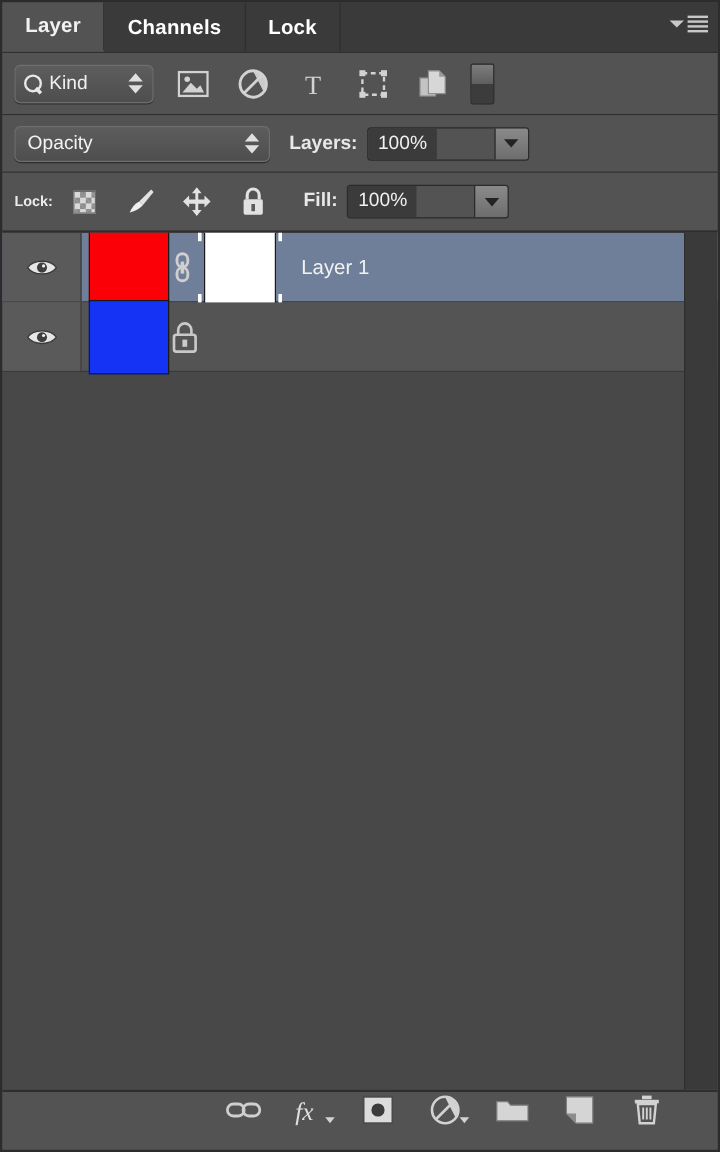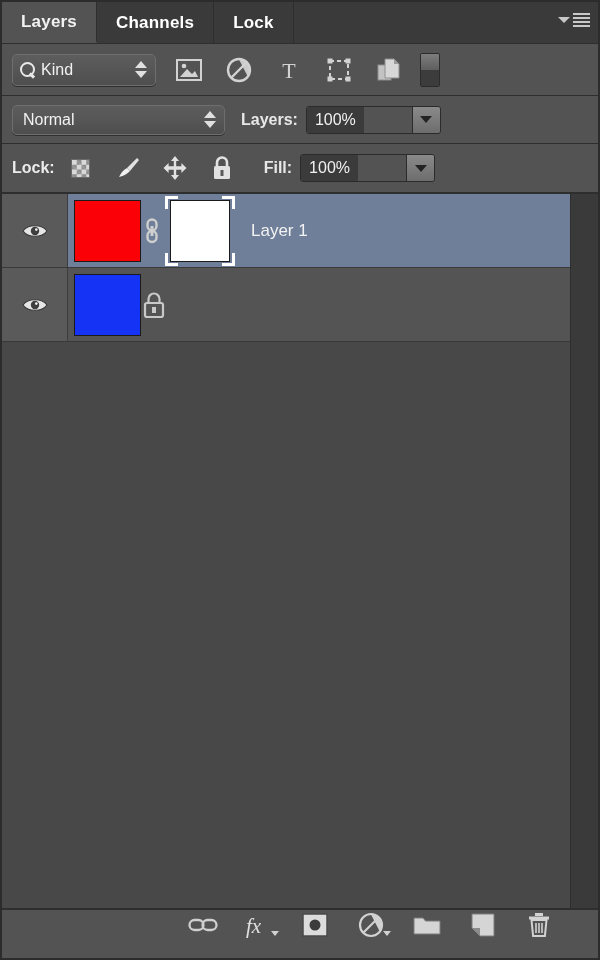--- a/index.html
+++ b/index.html
@@ -79,21 +79,21 @@
     height: 52px;
     background: #535353;
     display: flex;
     align-items: center;
     padding: 0 10px;
     gap: 0;
     border-bottom: 1px solid #2e2e2e;
     flex: 0 0 auto;
   }
   .kind-select {
-    width: 144px;
+    width: 116px;
     height: 32px;
     background: linear-gradient(#5d5d5d, #4e4e4e);
     border: 1px solid #6e6e6e;
     border-radius: 5px;
     display: flex;
     align-items: center;
     padding: 5px 6px;
     gap: 5px;
     box-shadow: 0 1px 0 #2f2f2f;
   }
@@ -165,21 +165,21 @@
     width: 0; height: 0; border-left: 6px solid transparent;
     border-right: 6px solid transparent; border-top: 7px solid #232323;
   }
 
   
   .lockrow {
     height: 50px; background: #535353;
     display: flex; align-items: center; padding: 0 10px;
     border-bottom: 2px solid #2e2e2e; flex: 0 0 auto;
   }
-  .lock-title { font-size: 16px; color: #ececec; margin-right: 12px; font-weight: bold; }
+  .lock-title { font-size: 12px; color: #ececec; margin-right: 12px; font-weight: bold; }
   .lockicons { display: flex; align-items: center; gap: 19px; }
   .lkicon { width: 28px; height: 28px; display:flex; align-items:center; justify-content:center;}
 
   .checker {
     width: 19px; height: 19px;
     background-color: #d9d9d9;
     background-image:
       linear-gradient(45deg, #8d8d8d 25%, transparent 25%, transparent 75%, #8d8d8d 75%),
       linear-gradient(45deg, #8d8d8d 25%, transparent 25%, transparent 75%, #8d8d8d 75%);
     background-size: 9.5px 9.5px;
@@ -190,21 +190,21 @@
   .fill-label { font-size: 16px; color: #e8e8e8; margin-left: 28px; margin-right: 8px; font-weight: bold;}
 
   
   .layerlist {
     flex: 1;
     background: #484848;
     position: relative;
     overflow: hidden;
   }
   .layerrow {
-    height: 74px;
+    height: 58px;
     display: flex;
     align-items: center;
     border-bottom: 1px solid #393939;
     background: #545454;
     position: relative;
   }
   .layerrow.selected { background: #6f7f99; }
   .eyecell {
     width: 66px; height: 100%;
     display: flex; align-items: center; justify-content: center;
@@ -252,21 +252,21 @@
     border-right: 4px solid transparent; border-top: 5px solid #d2d2d2;
   }
 </style>
 </head>
 <body>
 
 <div id="panel">
 
   <div class="tabbar">
     <div class="tab active">
-      <span>Layers</span>
+      <span>Layer</span>
     </div>
     <div class="tab">
       <span>Channels</span>
     </div>
     <div class="tab">
       <span>Lock</span>
     </div>
     <div class="tab-filler"></div>
     <div class="panel-menu">
       <span class="pm-tri"></span>
@@ -328,21 +328,21 @@
     </div>
 
     <div class="toggle-sw">
       <span class="top"></span>
         <span class="bot"></span>
     </div>
   </div>
 
   <div class="blendrow">
     <div class="blend-select">
-      <span class="blend-label">Normal</span>
+      <span class="blend-label">Opacity</span>
       <span class="stepper">
         <span class="up"></span>
           <span class="dn"></span>
       </span>
     </div>
     <span class="opa-label">Layers:</span>
     <div class="numfield">
       <span class="val">100%</span>
       <span class="arrowbtn">
         <span class="caret-dn"></span>

